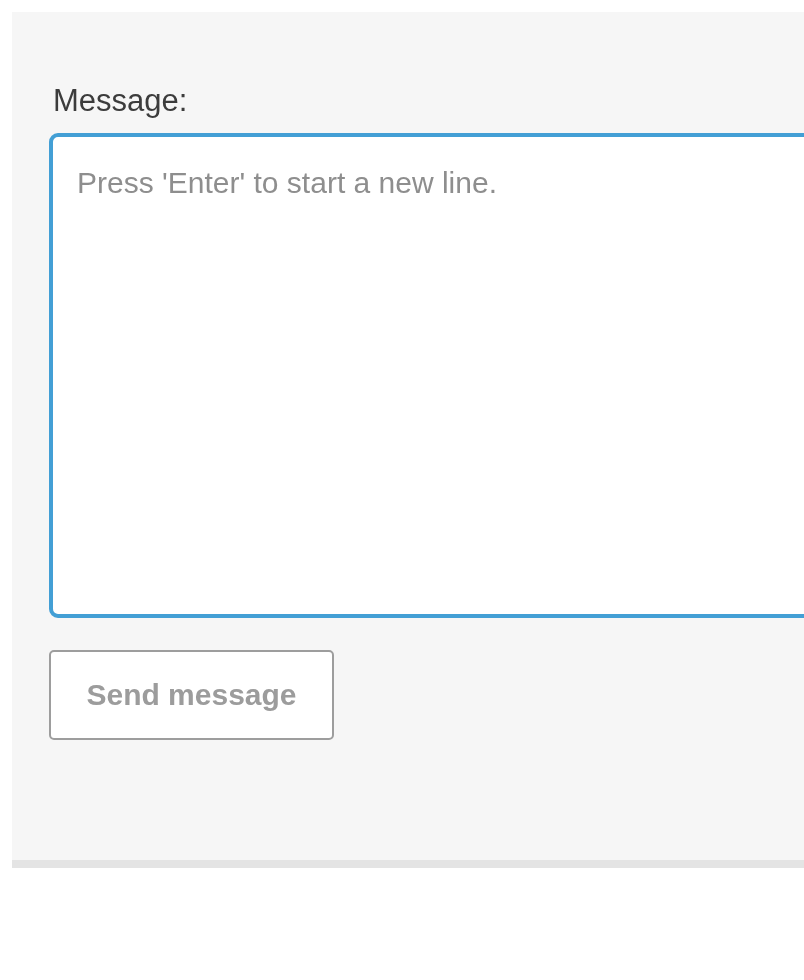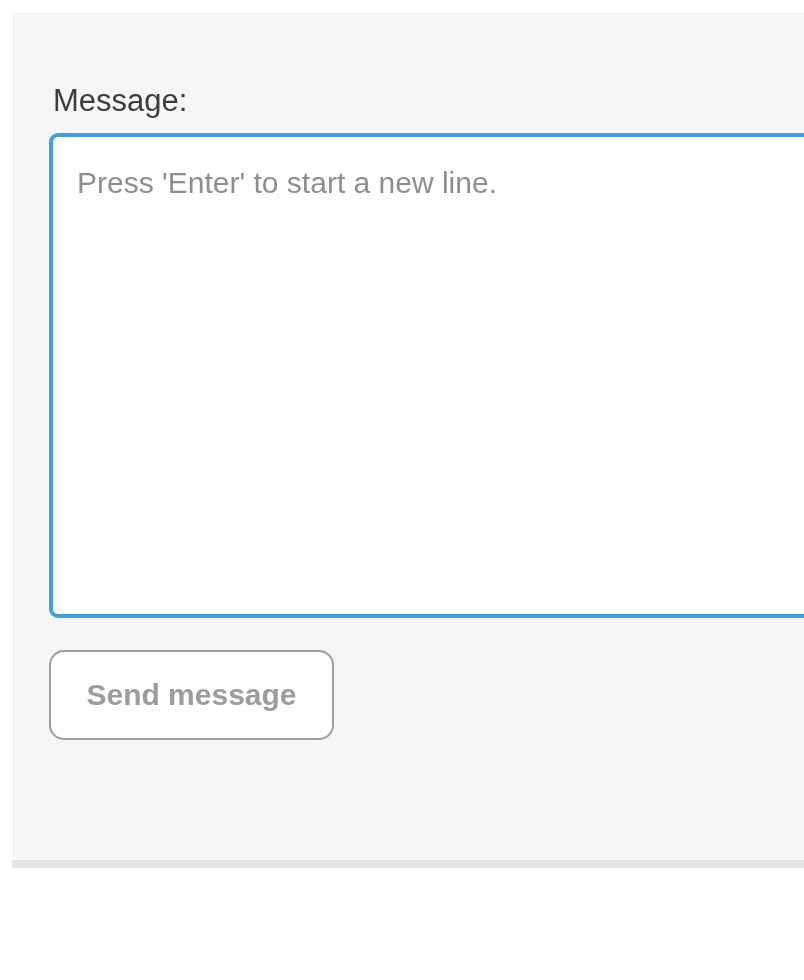--- a/index.html
+++ b/index.html
@@ -58,21 +58,21 @@
     color: var(--placeholder-text);
     opacity: 1;
   }
   .send-button {
     display: block;
     margin-top: 32px;
     width: 285px;
     height: 90px;
     background: #ffffff;
     border: 2px solid var(--button-border);
-    border-radius: 15px;
+    border-radius: 5px;
     font-family: "Liberation Sans", sans-serif;
     font-size: 30px;
     font-weight: bold;
     color: var(--button-text);
     text-align: center;
     cursor: default;
   }
   .section-divider {
     width: 804px;
     height: 6px;

